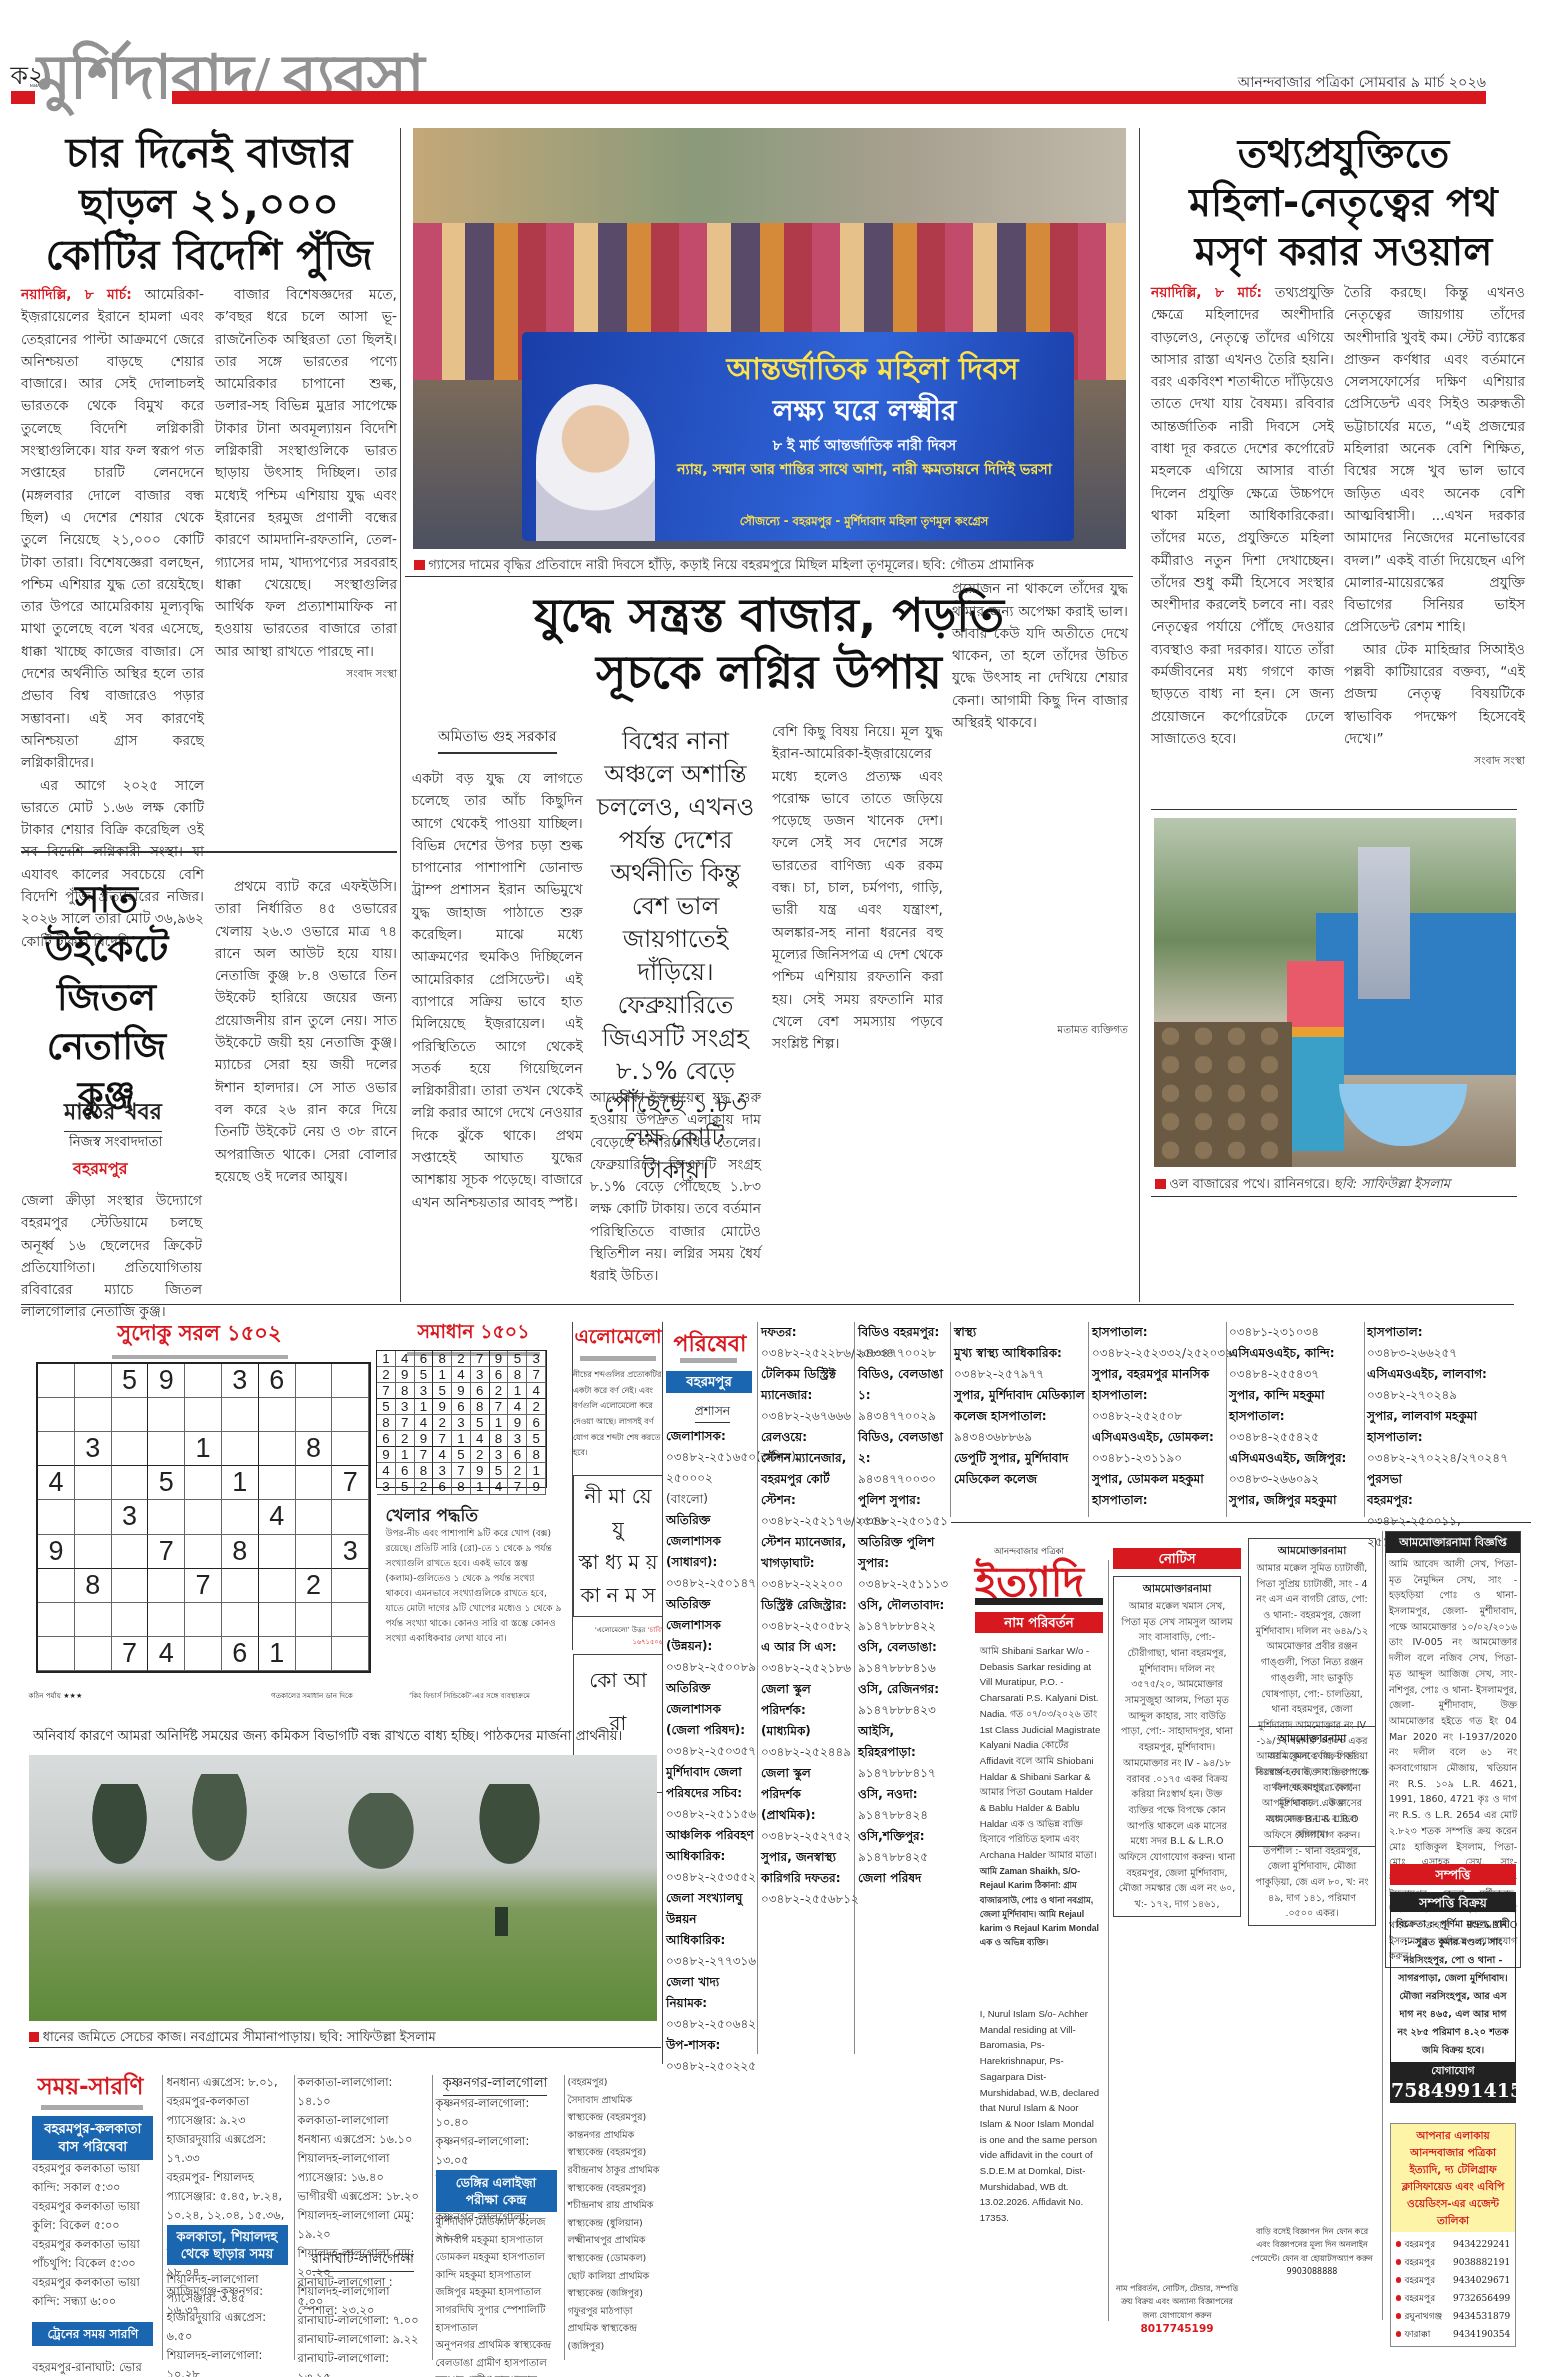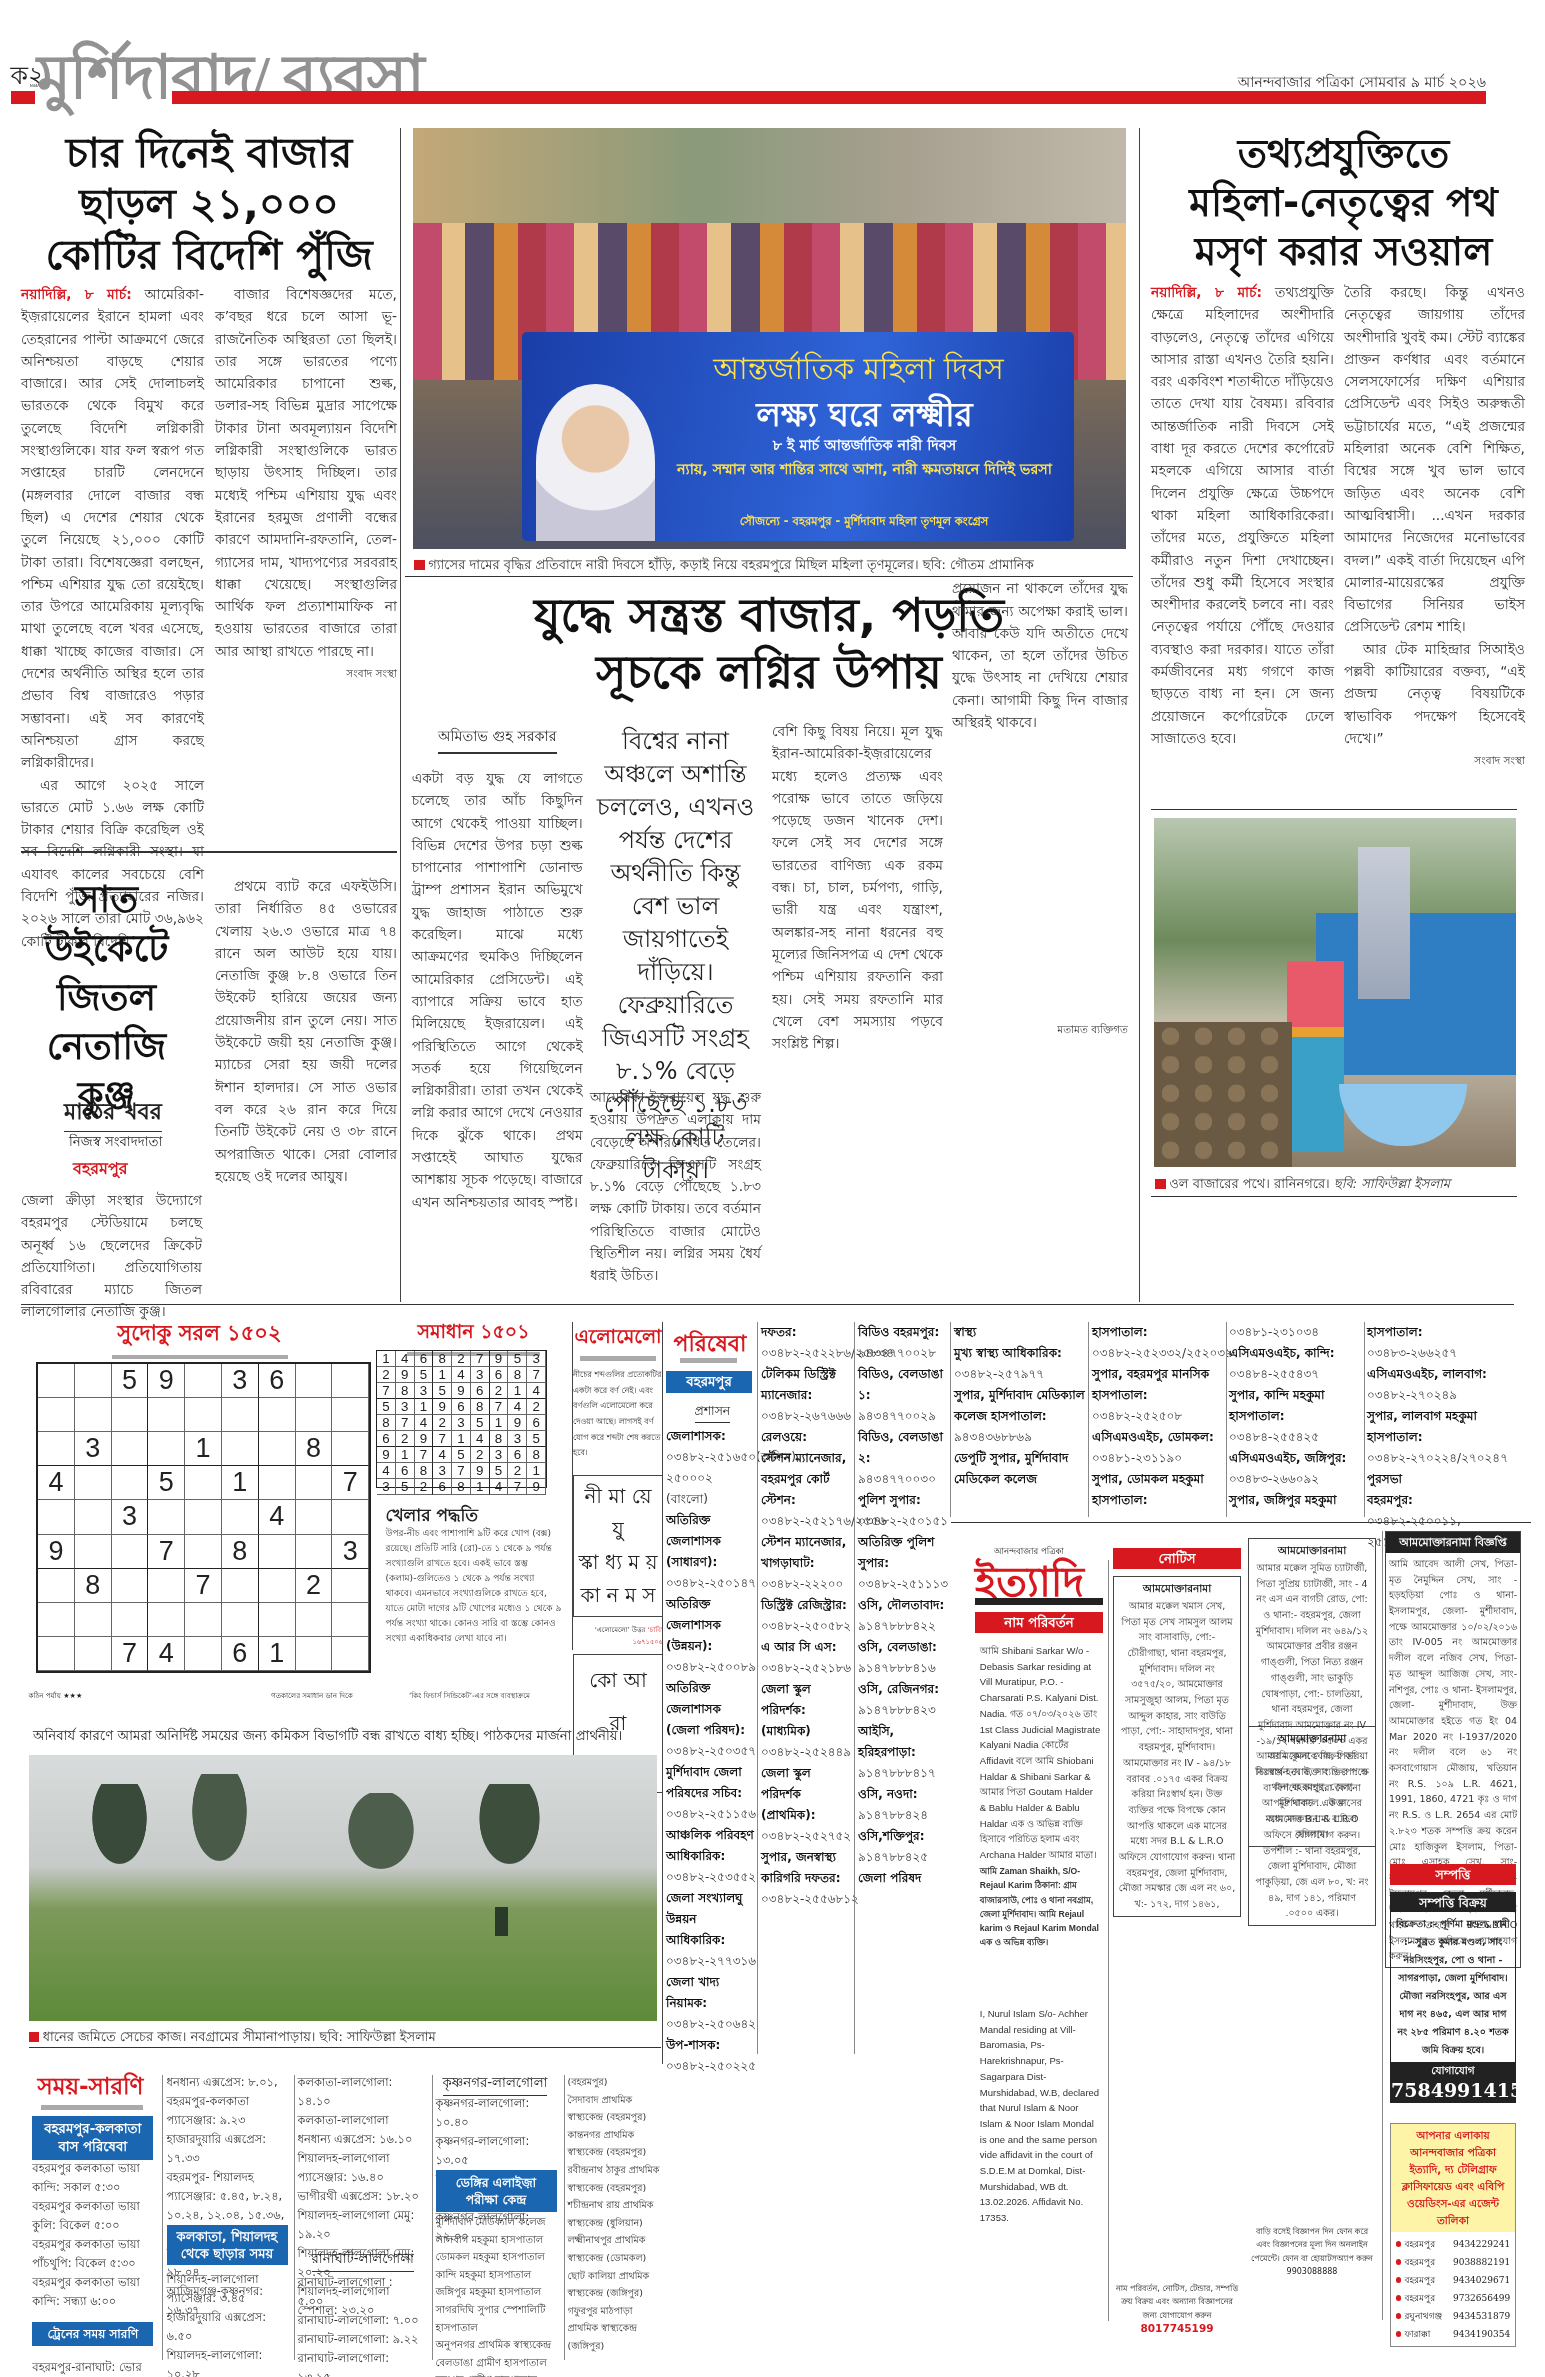--- a/index.html
+++ b/index.html
@@ -58,22 +58,22 @@
   </div>
 </div>
 
 <div class="vline" style="left:400px;top:128px;height:1174px;width:1px"></div>
 
 <div class="photo" style="left:413px;top:128px;width:713px;height:421px;background:linear-gradient(180deg,#8eaacc 0%,#b5a590 30%,#7a6a5a 60%,#4c5060 100%)">
   <div class="abs" style="left:0;top:0;width:713px;height:157px;background:linear-gradient(90deg,#c4a878,#8a9a7a 40%,#a8a090 70%,#c0b8a8)"></div>
   <div class="abs" style="left:0;top:95px;width:713px;height:157px;background:repeating-linear-gradient(90deg,#c24a6a 0 28.5px,#e6c28a 28.5px 52px,#5a4a6a 52px 81px,#d58a3a 81px 105px,#b03a4a 105px 133px)"></div>
   <div class="abs" style="left:109px;top:204px;width:552px;height:209px;background:linear-gradient(100deg,#1a3ea8,#2f64d8 60%,#1a3ea8);border-radius:4.8px;color:#fff;text-align:center;font-family:'DejaVu Sans',sans-serif">
     <div class="abs" style="left:14.3px;top:52px;width:119px;height:157px;background:radial-gradient(circle at 50% 35%,#e8c8a8 0 28%,#f0f0f4 29% 60%,#c8c8d8 61%);border-radius:50% 50% 0 0"></div>
-    <div style="position:absolute;left:137px;top:14.3px;width:399px;font-size:29.5px;font-weight:normal;color:#ffe34a">আন্তর্জাতিক মহিলা দিবস</div>
-    <div style="position:absolute;left:143px;top:57px;width:399px;font-size:33px;font-weight:bold">লক্ষ্য ঘরে লক্ষ্মীর</div>
+    <div style="position:absolute;left:151px;top:14.3px;width:399px;font-size:29.5px;font-weight:bold;color:#ffe34a">আন্তর্জাতিক মহিলা দিবস</div>
+    <div style="position:absolute;left:143px;top:57px;width:399px;font-size:28px;font-weight:bold">লক্ষ্য ঘরে লক্ষ্মীর</div>
     <div style="position:absolute;left:143px;top:102px;width:399px;font-size:14.3px;font-weight:bold">৮ ই মার্চ আন্তর্জাতিক নারী দিবস</div>
     <div style="position:absolute;left:143px;top:126px;width:399px;font-size:14.3px;font-weight:bold;color:#ffe34a">ন্যায়, সম্মান আর শান্তির সাথে আশা, নারী ক্ষমতায়নে দিদিই ভরসা</div>
     <div style="position:absolute;left:133px;top:181px;width:418px;font-size:11.4px;font-weight:bold;color:#ffe34a">সৌজন্যে - বহরমপুর - মুর্শিদাবাদ মহিলা তৃণমূল কংগ্রেস</div>
   </div>
 </div>
 <div class="abs caption" style="left:414px;top:555px;width:713px"><span class="sq"></span><span>গ্যাসের দামের বৃদ্ধির প্রতিবাদে নারী দিবসে হাঁড়ি, কড়াই নিয়ে বহরমপুরে মিছিল মহিলা তৃণমূলের। ছবি: গৌতম প্রামানিক</span></div>
 <div class="hline" style="left:405px;top:576px;width:728px"></div>
 
 <div class="abs" style="left:405px;top:582px;width:728px;height:723px">
   <div class="hl" style="font-size:46px;line-height:57px;margin-top:4.8px">

